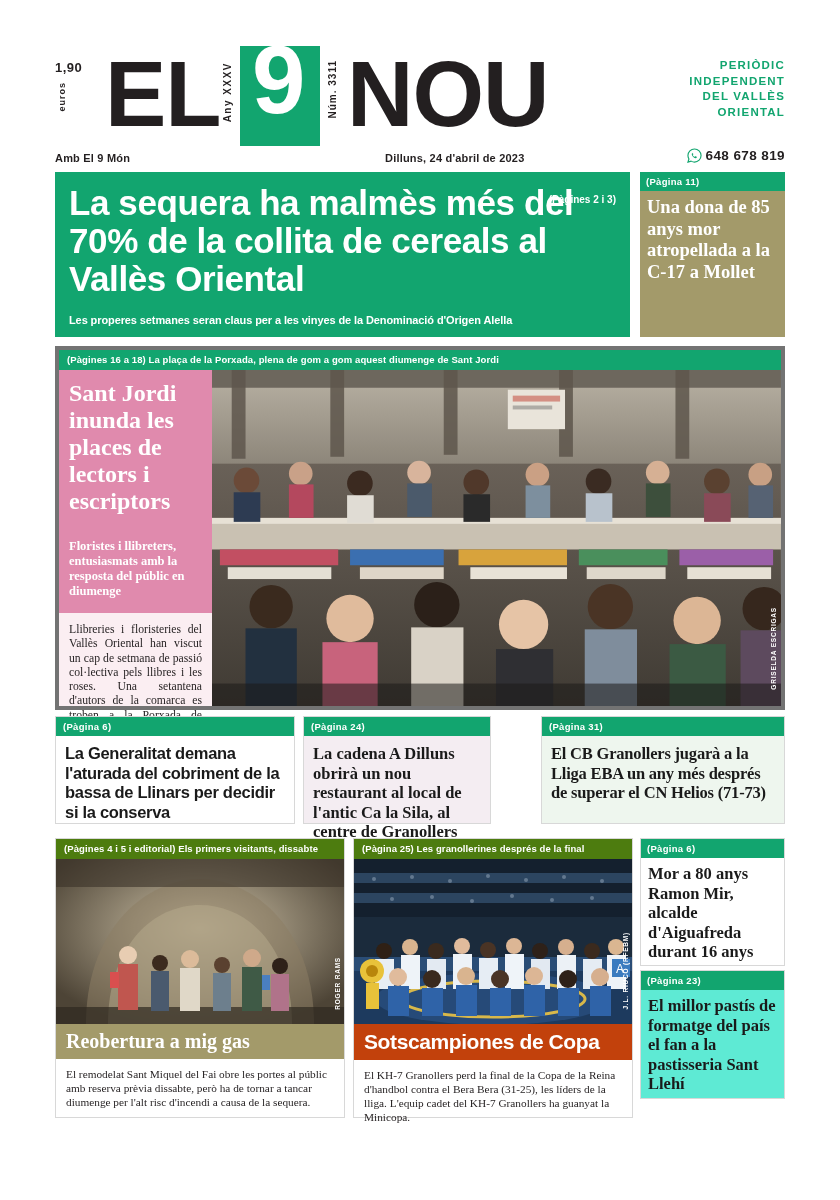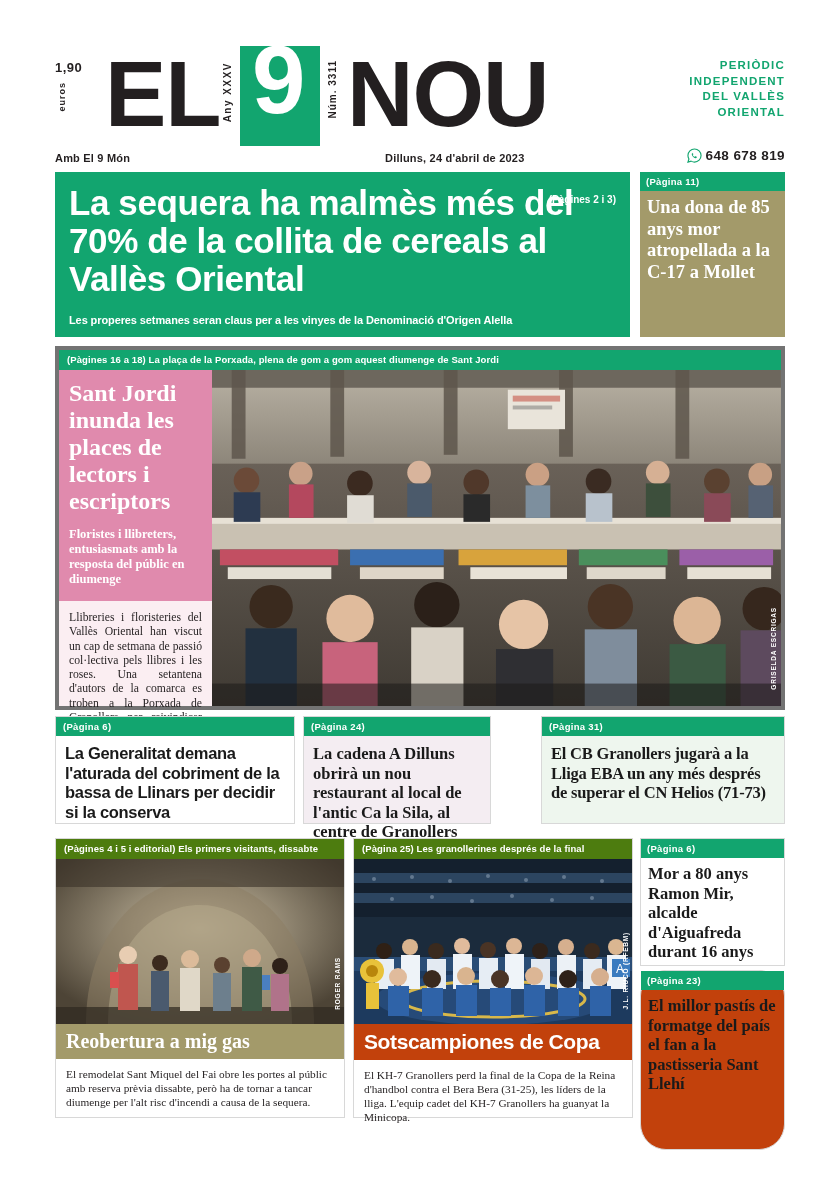--- a/index.html
+++ b/index.html
@@ -51,21 +51,21 @@
     font-size:18.5px;line-height:21.5px;color:#ffffff;}
 
   
   .feature{position:absolute;left:55px;top:346px;width:730px;height:364px;border:4px solid #737373;box-sizing:border-box;}
   .feature .capbar{position:absolute;left:0;top:0;width:100%;height:20px;background:#12a56f;color:#ffffff;
     font-size:9.5px;font-weight:bold;padding:4px 0 0 8px;box-sizing:border-box;letter-spacing:.1px;}
   .feature .leftcol{position:absolute;left:0;top:20px;width:153px;bottom:0;background:#fbeef2;}
   .feature .pinkhead{background:#e08aad;padding:10px 10px 14px 10px;}
   .feature .pinkhead h2{margin:0;font-family:"Liberation Serif", serif;font-weight:bold;
     font-size:24px;line-height:27px;color:#ffffff;}
-  .feature .pinkhead .sub{margin-top:12px;font-family:"Liberation Serif", serif;font-weight:bold;
+  .feature .pinkhead .sub{margin-top:24px;font-family:"Liberation Serif", serif;font-weight:bold;
     font-size:12.5px;line-height:15px;color:#ffffff;}
   .feature .body{padding:10px 10px 0 10px;font-family:"Liberation Serif", serif;
     font-size:11.7px;line-height:14.3px;color:#231f20;text-align:justify;}
   .feature .photo{position:absolute;left:153px;top:20px;right:0;bottom:0;overflow:hidden;}
   .credit-v{position:absolute;writing-mode:vertical-rl;transform:rotate(180deg);
     font-size:6.5px;font-weight:bold;letter-spacing:.8px;color:#ffffff;}
 
   
   .box3{position:absolute;top:716px;height:108px;border:1px solid #d8d8d8;box-sizing:border-box;}
   .box3 .hdr{height:19px;background:#12a56f;color:#ffffff;font-size:9.5px;font-weight:bold;
@@ -98,21 +98,21 @@
   .pb2 .bar{background:#c2410c;}
   .pb2 .bar h3{font-family:"Liberation Sans", sans-serif;font-weight:bold;font-size:21px;line-height:25px;letter-spacing:-.4px;}
 
   
   .rbox{position:absolute;left:640px;width:145px;border:1px solid #d8d8d8;box-sizing:border-box;}
   .rbox .hdr{height:19px;background:#12a56f;color:#ffffff;font-size:9.5px;font-weight:bold;
     padding:4px 0 0 6px;box-sizing:border-box;letter-spacing:.3px;}
   .rbox h3{margin:6px 7px 0 7px;font-family:"Liberation Serif", serif;font-weight:bold;
     font-size:16.5px;line-height:19.5px;color:#1a1a1a;}
   .rb1{top:838px;height:128px;background:#ffffff;}
-  .rb2{top:970px;height:180px;background:#c2410c;border-radius:26px;}
+  .rb2{top:970px;height:129px;background:#5eead4;}
 
   
   .ph{position:absolute;inset:0;}
 </style>
 </head>
 <body>
 
 <div class="page">
 
   <div class="masthead">

